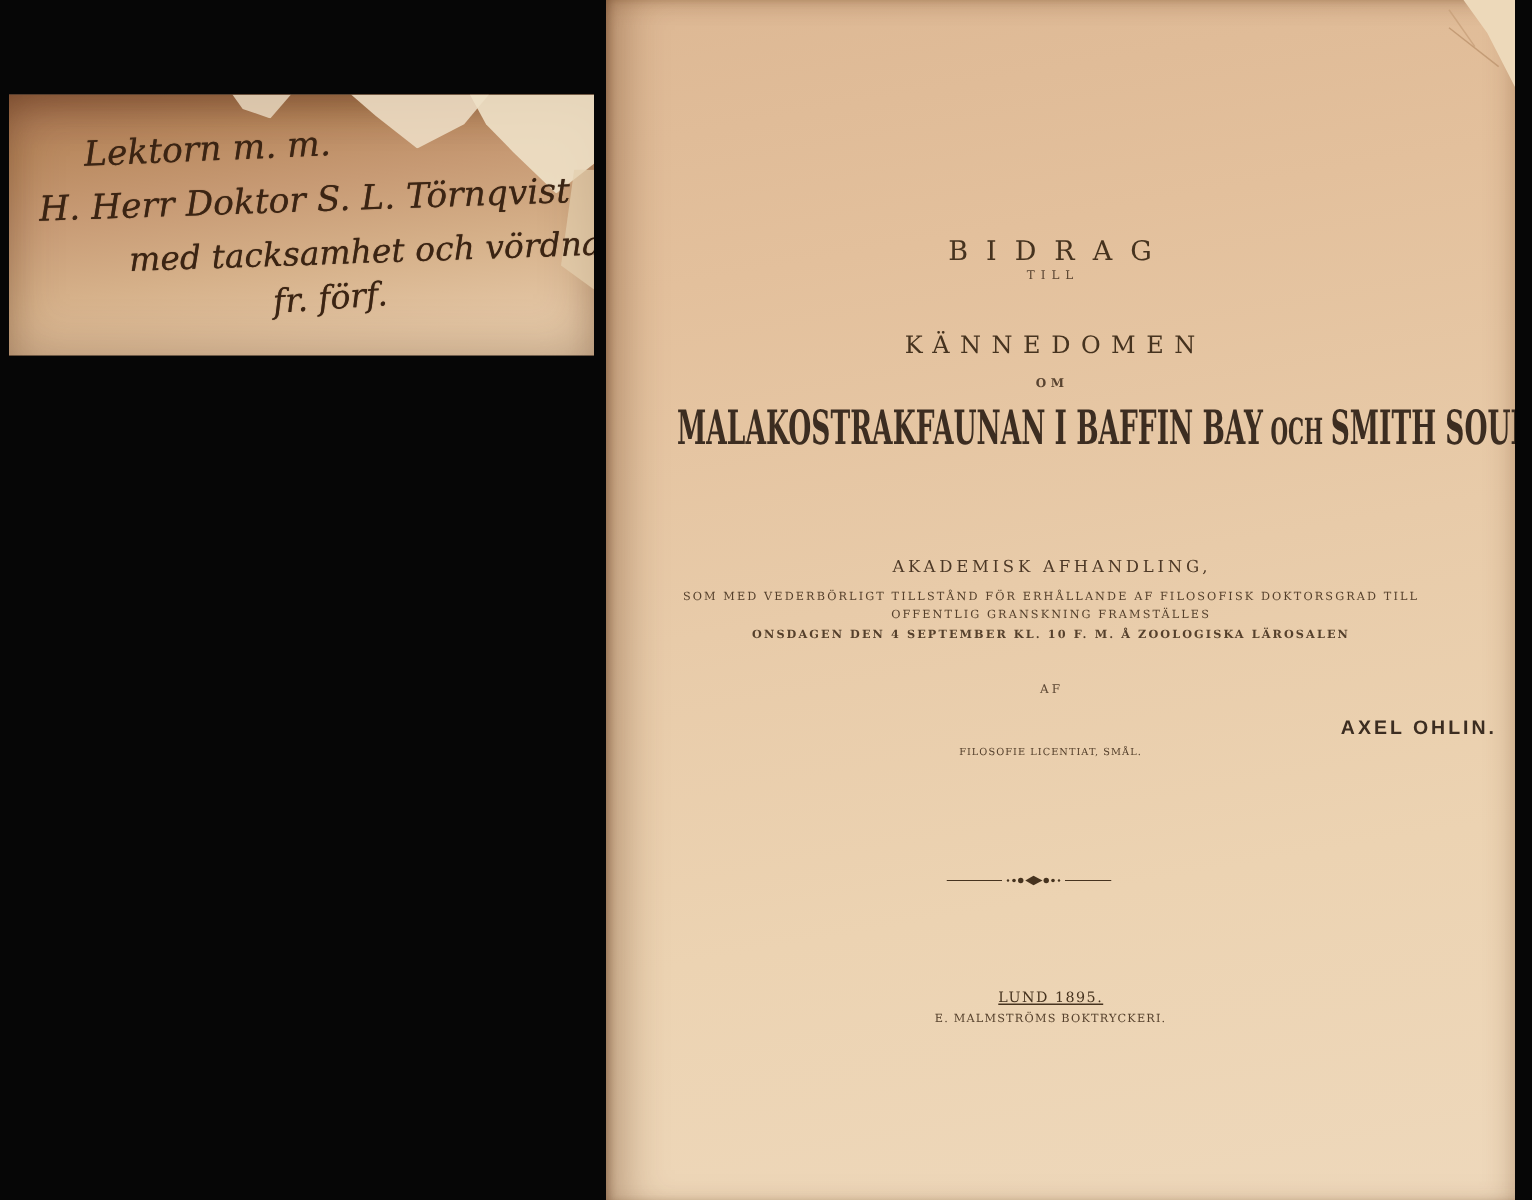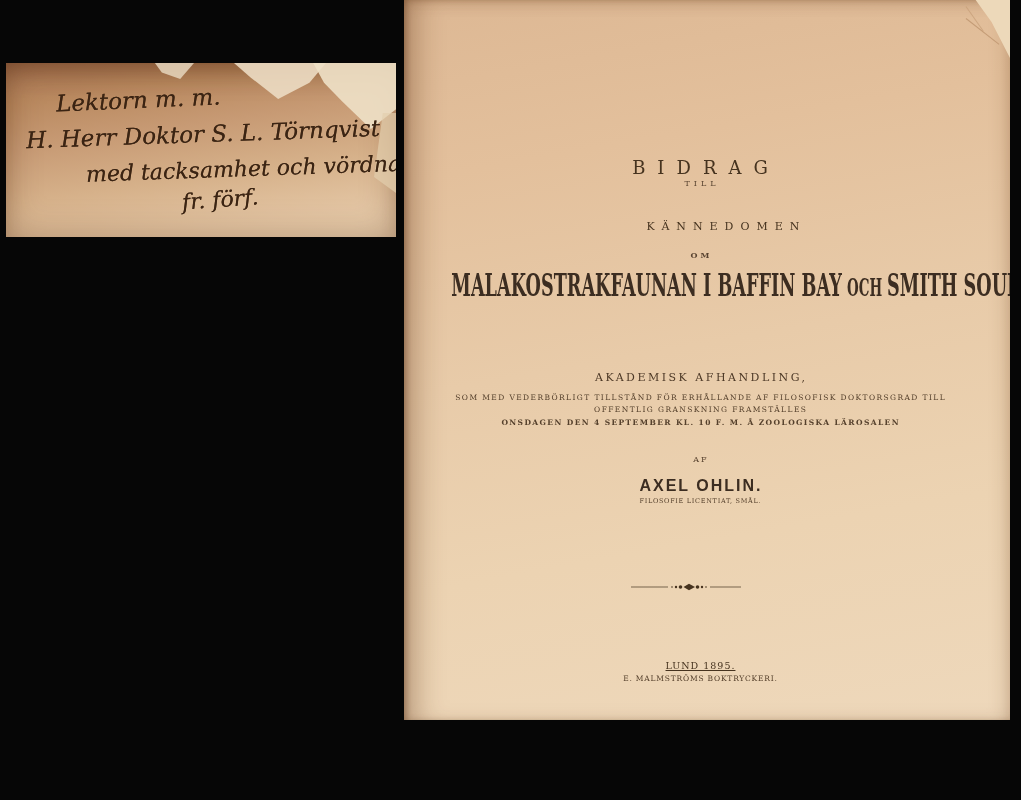--- a/index.html
+++ b/index.html
@@ -31,21 +31,21 @@
     font-family:"DejaVu Serif", serif;font-style:italic;font-weight:500;
     white-space:nowrap;text-shadow:0 0 .5px rgba(59,36,19,.85);
   }
   .hw1{left:50px;top:24px;font-size:23px;transform:rotate(-2.5deg);}
   .hw2{left:20px;top:58px;font-size:23px;transform:rotate(-2deg);}
   .hw3{left:80px;top:93px;font-size:22px;transform:rotate(-2deg);}
   .hw4{left:176px;top:124px;font-size:22px;transform:rotate(-4deg);}
 
   
   .page{
-    position:absolute;left:404px;top:0;width:606px;height:720px;
+    position:absolute;left:404px;top:0;width:606px;height:800px;
     background:linear-gradient(170deg,#ddb894 0%,#e3c09c 22%,#e8cba9 48%,#ecd3b2 72%,#eed8bb 100%);
     box-shadow:
       inset 26px 0 30px -16px rgba(90,45,15,.40),
       inset 4px 0 6px -2px rgba(70,35,12,.35),
       inset -12px 0 20px -12px rgba(110,62,25,.35),
       inset 0 10px 18px -12px rgba(110,62,25,.30);
     overflow:hidden;
   }
   .corner-tear{
     position:absolute;top:0;right:0;width:44px;height:58px;background:#edd9ba;
@@ -58,40 +58,40 @@
   .crease-2{top:6px;right:14px;width:30px;transform:rotate(55deg);opacity:.7;}
 
   .type{position:absolute;left:0;right:14px;top:0;bottom:0;color:#46331f;}
   .line{position:absolute;width:100%;text-align:center;white-space:nowrap;}
   .ls{display:inline-block;}
 
   .t-bidrag{top:157px;font-size:18px;}
   .t-bidrag .ls{letter-spacing:12px;margin-right:-12px;}
   .t-till{top:179px;font-size:8px;color:#584330;}
   .t-till .ls{letter-spacing:4px;margin-right:-4px;}
-  .t-kanne{top:220px;font-size:11px;padding-left:23px;}
+  .t-kanne{top:220px;font-size:16px;}
   .t-kanne .ls{letter-spacing:7px;margin-right:-7px;}
   .t-om{top:250px;font-size:8px;color:#584330;}
   .t-om .ls{letter-spacing:3px;margin-right:-3px;font-weight:bold;}
 
   .t-main{top:272px;font-size:21px;font-weight:700;color:#3c2d21;line-height:28px;
     transform:scale(.84,1.5);transform-origin:50% 50%;}
   .t-main .och{font-size:16px;margin:0 6px;}
 
   .t-akad{top:371px;font-size:11px;color:#4c3826;}
   .t-akad .ls{letter-spacing:2.5px;margin-right:-2.5px;}
   .t-th{font-size:7.5px;color:#55402c;}
   .t-th .ls{letter-spacing:1.4px;margin-right:-1.4px;}
   .t-th1{top:393px;}
   .t-th2{top:405px;}
   .t-th3{top:418px;font-weight:bold;}
   .t-af{top:455px;font-size:8px;color:#584330;}
   .t-af .ls{letter-spacing:2px;margin-right:-2px;}
-  .t-author{top:477px;font-size:16px;font-weight:700;color:#3c2d21;
-    font-family:"Liberation Sans", sans-serif;}
+  .t-author{top:477px;font-size:13px;font-weight:700;color:#3c2d21;
+    font-family:"Liberation Sans", sans-serif;text-align:right;}
   .t-author .ls{letter-spacing:2px;margin-right:-2px;}
   .t-authortitle{top:497px;font-size:6.5px;color:#55402c;}
   .t-authortitle .ls{letter-spacing:.7px;margin-right:-.7px;}
   .t-ornament{top:577px;}
   .t-ornament svg{position:relative;left:-14px;}
   .t-lund{top:660px;font-size:9.5px;}
   .t-lund .ls{letter-spacing:1px;margin-right:-1px;text-decoration:underline;}
   .t-printer{top:674px;font-size:7.5px;color:#55402c;}
   .t-printer .ls{letter-spacing:.8px;margin-right:-.8px;}
 </style>

